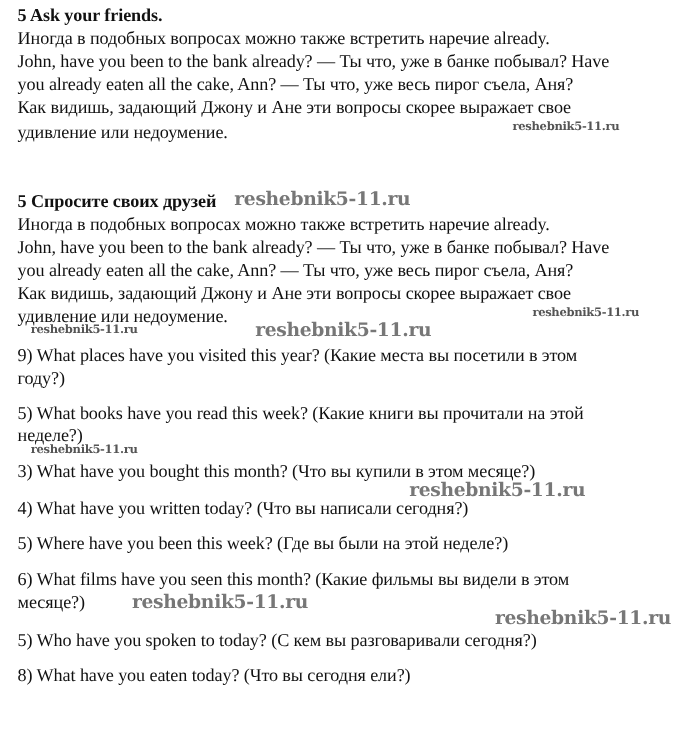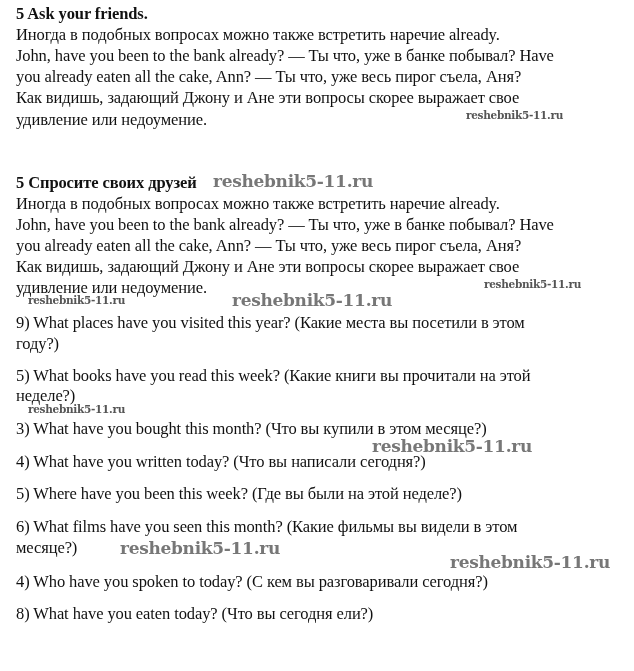--- a/index.html
+++ b/index.html
@@ -78,16 +78,16 @@
 
   <div class="line" style="top:452px;text-align:right;">4) What have you written today? (Что вы написали сегодня?)</div>
 
   <div class="line" style="top:484px;">5) Where have you been this week? (Где вы были на этой неделе?)</div>
 
   <div class="line" style="top:517px;">6) What films have you seen this month? (Какие фильмы вы видели в этом</div>
   <div class="line" style="top:538px;">месяце?)</div>
   <div class="wm large" style="left:120px; top:538px;">reshebnik5-11.ru</div>
   <div class="wm large" style="left:450px; top:552px;">reshebnik5-11.ru</div>
 
-  <div class="line" style="top:572px;">4) Who have you spoken to today? (С кем вы разговаривали сегодня?)</div>
+  <div class="line" style="top:572px;">5) Who have you spoken to today? (С кем вы разговаривали сегодня?)</div>
 
   <div class="line" style="top:604px;">8) What have you eaten today? (Что вы сегодня ели?)</div>
 </div>
 
 </body></html>

